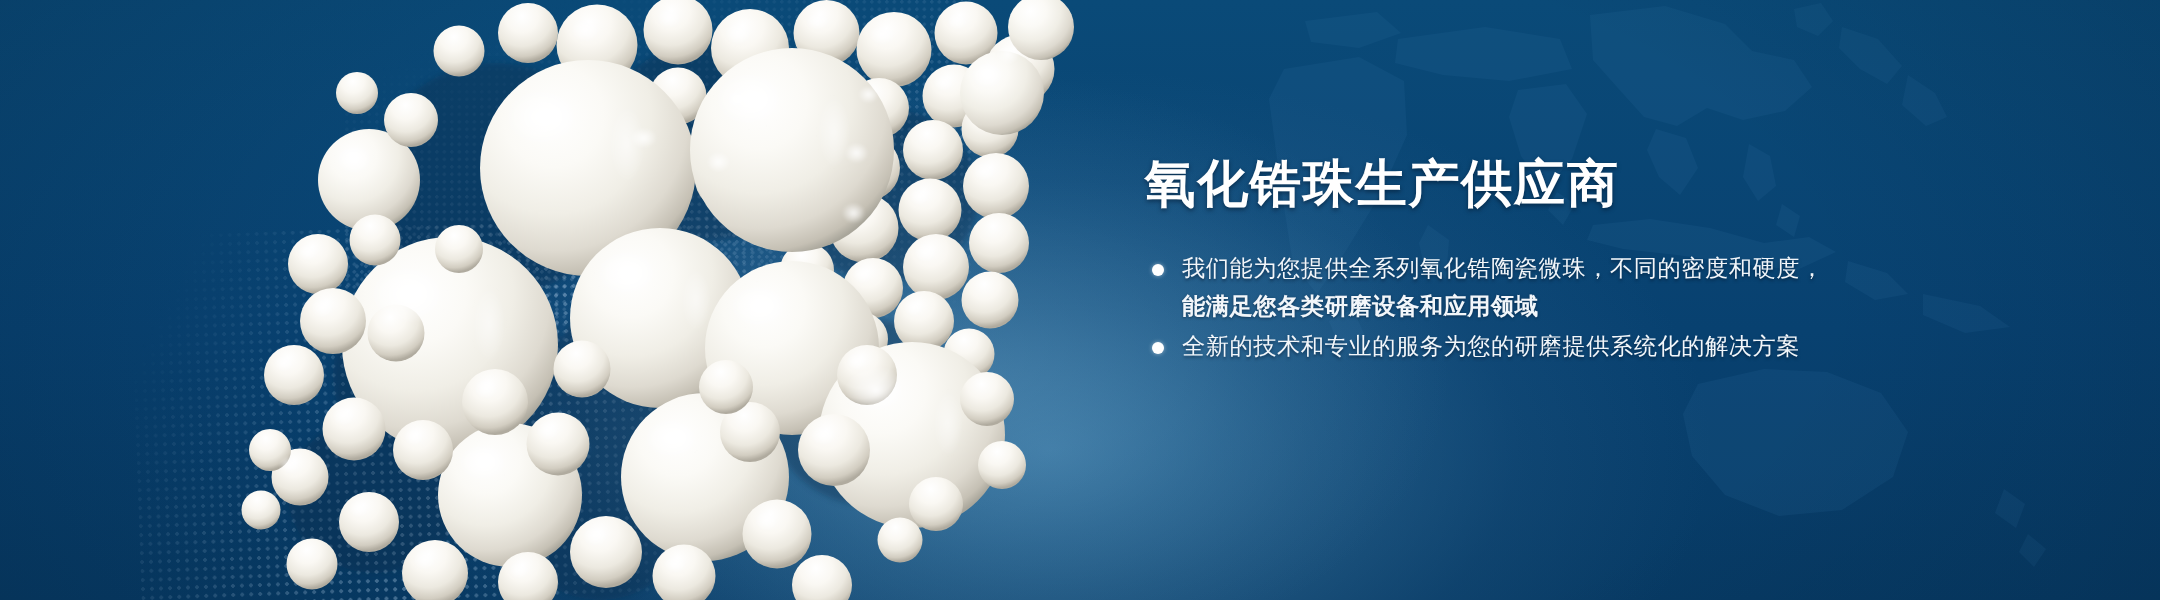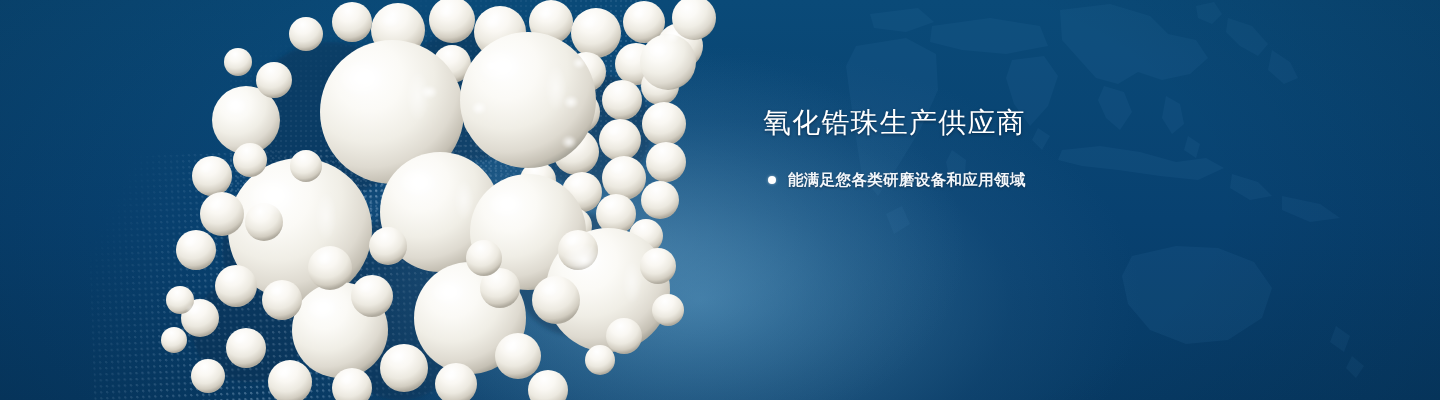--- a/index.html
+++ b/index.html
@@ -82,25 +82,25 @@
   
   #beads { position:absolute; left:0; top:0; width:1440px; height:400px; }
 
   
   .copy {
     position:absolute;
     left:763px; top:104px;
     width:470px;
   }
   .headline {
-    font-size:28px;
+    font-size:34px;
     line-height:38px;
     color:#ffffff;
     letter-spacing:1.2px;
-    font-weight:400;
+    font-weight:700;
     text-shadow:0 1px 3px rgba(0,18,38,0.55);
     white-space:nowrap;
   }
   .bullets {
     margin-top:25px;
     list-style:none;
   }
   .bullet {
     position:relative;
     padding-left:25px;
@@ -368,18 +368,23 @@
 
     <ellipse cx="430" cy="200" rx="330" ry="215" fill="none" stroke="rgba(10,55,92,0.0)" stroke-width="0"></ellipse>
   </svg>
 
   <div class="copy">
     <div class="headline">氧化锆珠生产供应商</div>
 
     <ul class="bullets">
       <li class="bullet">
         <span class="dot"></span>
+        <span>我们能为您提供全系列氧化锆陶瓷微珠，不同的密度和硬度，</span>
         <span class="l2">能满足您各类研磨设备和应用领域</span>
+      </li>
+      <li class="bullet">
+        <span class="dot"></span>
+        <span>全新的技术和专业的服务为您的研磨提供系统化的解决方案</span>
       </li>
     </ul>
   </div>
 
 </div>
 
 </body></html>

